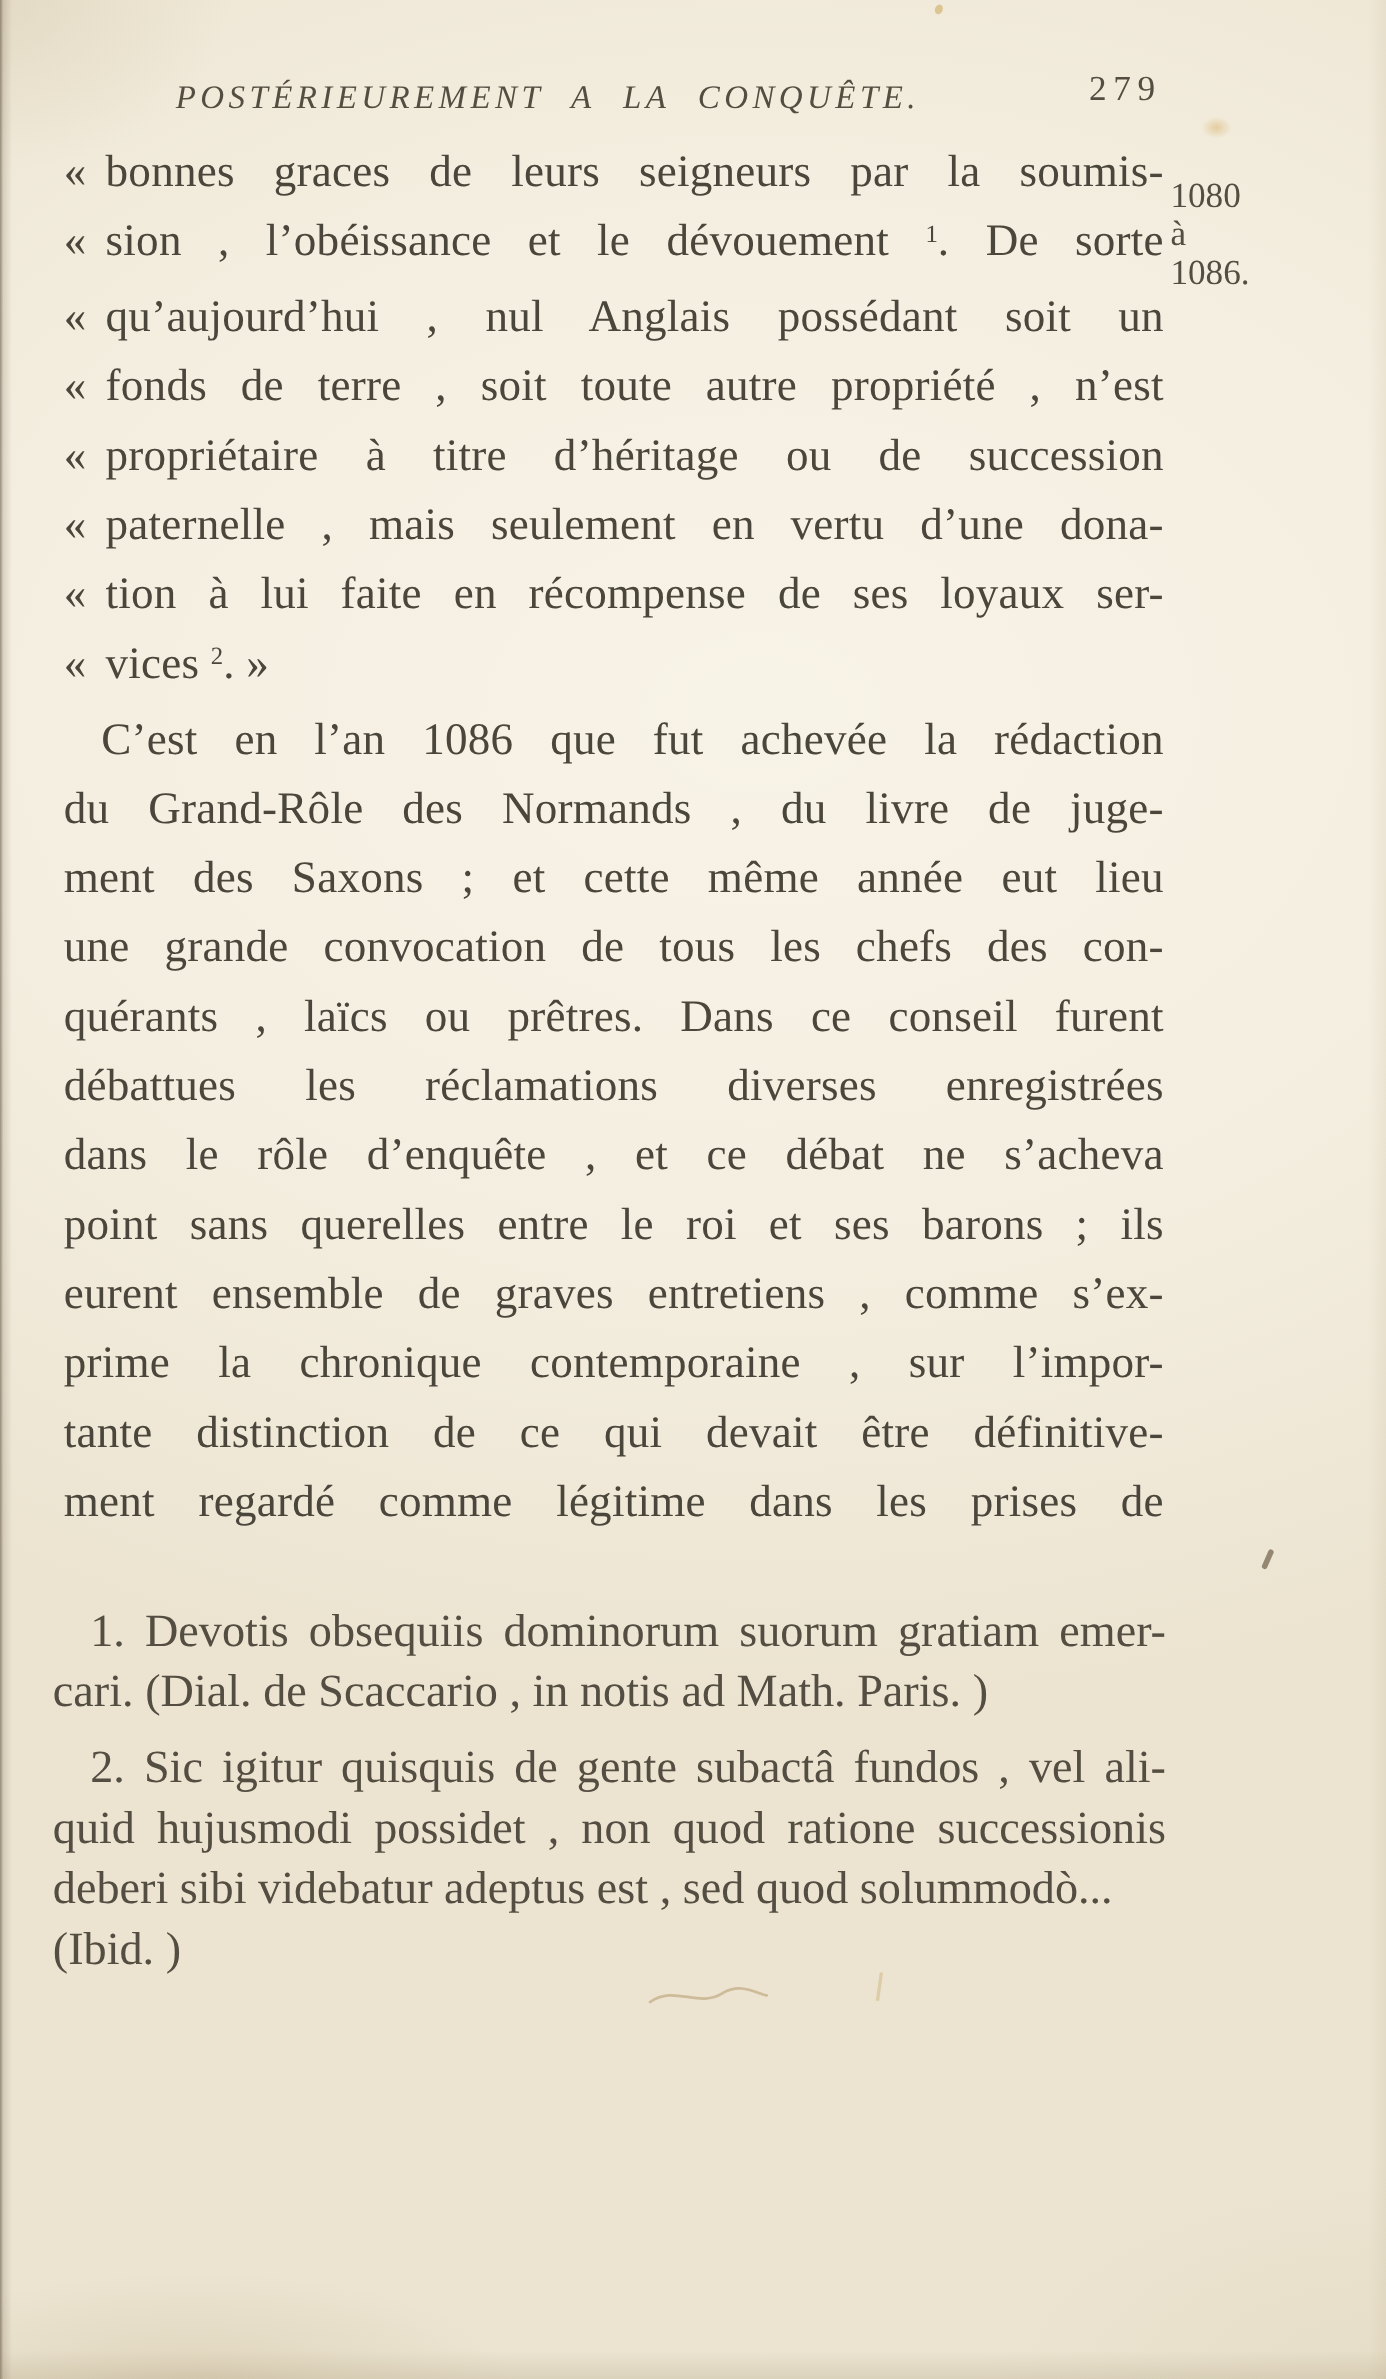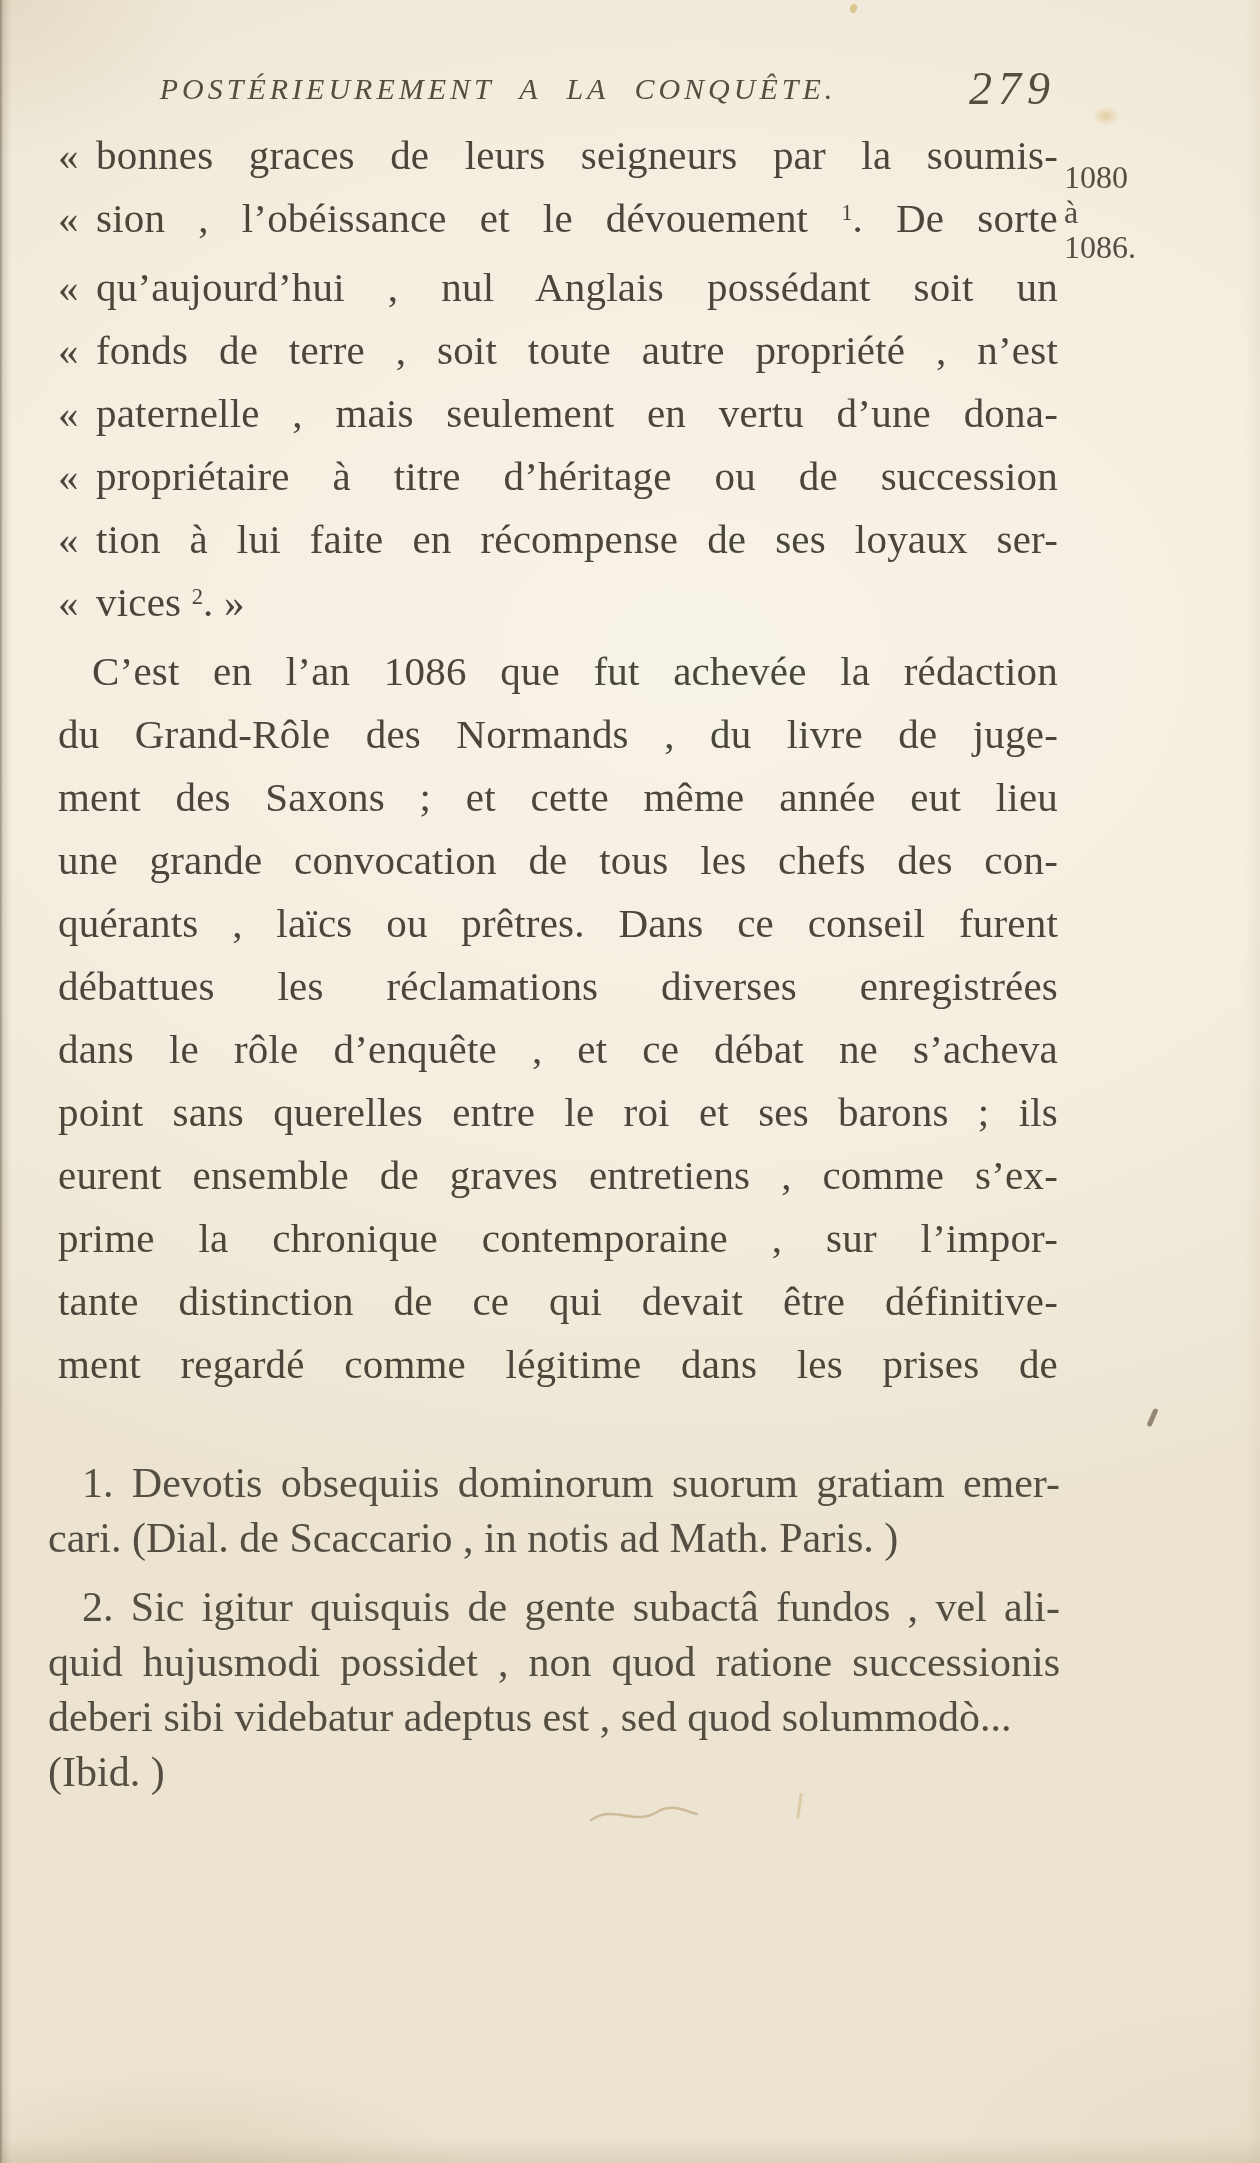--- a/index.html
+++ b/index.html
@@ -53,24 +53,23 @@
     letter-spacing: 4px;
     word-spacing: 14px;
     color: var(--ink-light);
     white-space: nowrap;
     font-style: italic;
   }
   .header .pagenum {
     position: absolute;
     right: 2px;
     top: -4px;
-    font-size: 46px;
+    font-size: 32px;
     letter-spacing: 6px;
     color: var(--ink-light);
-    font-style: italic;
   }
 
   .margin-note {
     position: absolute;
     left: 1064px;
     top: 160px;
     width: 96px;
     text-align: left;
     font-size: 32px;
     line-height: 35px;
@@ -181,22 +180,22 @@
     <div>1080</div>
     <div>à</div>
     <div>1086.</div>
   </div>
 
   <div class="body-text" id="body-text">
       <div class="line"><span class="qmark">«</span><span>bonnes graces de leurs seigneurs par la soumis-</span></div>
       <div class="line"><span class="qmark">«</span><span>sion , l’obéissance et le dévouement </span><span class="sup">1</span><span>. De sorte</span></div>
       <div class="line"><span class="qmark">«</span><span>qu’aujourd’hui , nul Anglais possédant soit un</span></div>
       <div class="line"><span class="qmark">«</span><span>fonds de terre , soit toute autre propriété , n’est</span></div>
+      <div class="line"><span class="qmark">«</span><span>propriétaire à titre d’héritage ou de succession</span></div>
       <div class="line"><span class="qmark">«</span><span>paternelle , mais seulement en vertu d’une dona-</span></div>
-      <div class="line"><span class="qmark">«</span><span>propriétaire à titre d’héritage ou de succession</span></div>
       <div class="line"><span class="qmark">«</span><span>tion à lui faite en récompense de ses loyaux ser-</span></div>
       <div class="line short"><span class="qmark">«</span><span>vices </span><span class="sup">2</span><span>. »</span></div>
       <div class="line indent"><span>C’est en l’an 1086 que fut achevée la rédaction</span></div>
       <div class="line"><span>du </span><span class="i">Grand-Rôle</span><span> des Normands , du </span><span class="i">livre de juge-</span></div>
       <div class="line"><span class="i">ment</span><span> des Saxons ; et cette même année eut lieu</span></div>
       <div class="line"><span>une grande convocation de tous les chefs des con-</span></div>
       <div class="line"><span>quérants , laïcs ou prêtres. Dans ce conseil furent</span></div>
       <div class="line"><span>débattues les réclamations diverses enregistrées</span></div>
       <div class="line"><span>dans le rôle d’enquête , et ce débat ne s’acheva</span></div>
       <div class="line"><span>point sans querelles entre le roi et ses barons ; ils</span></div>

